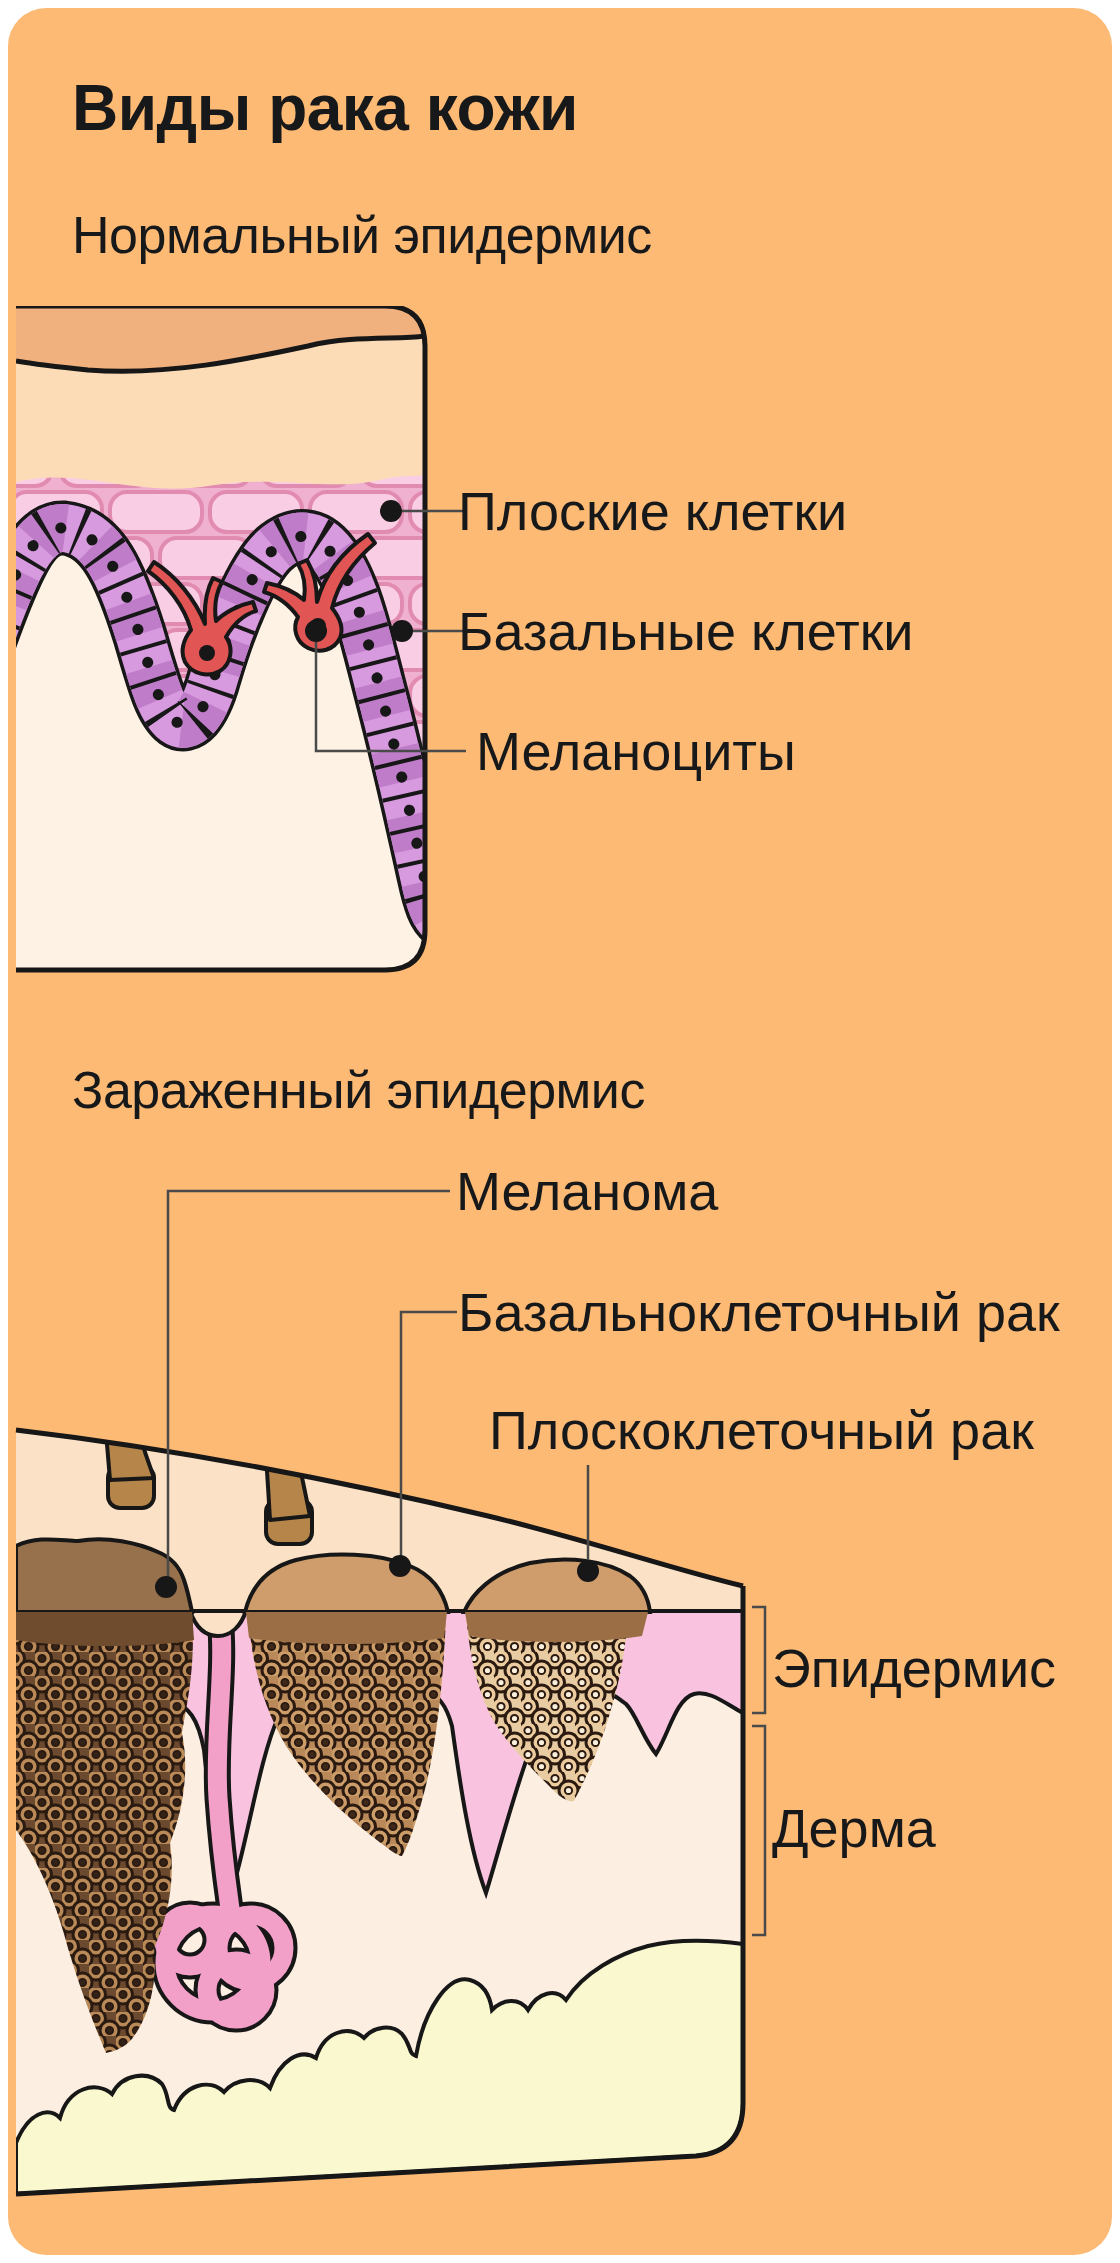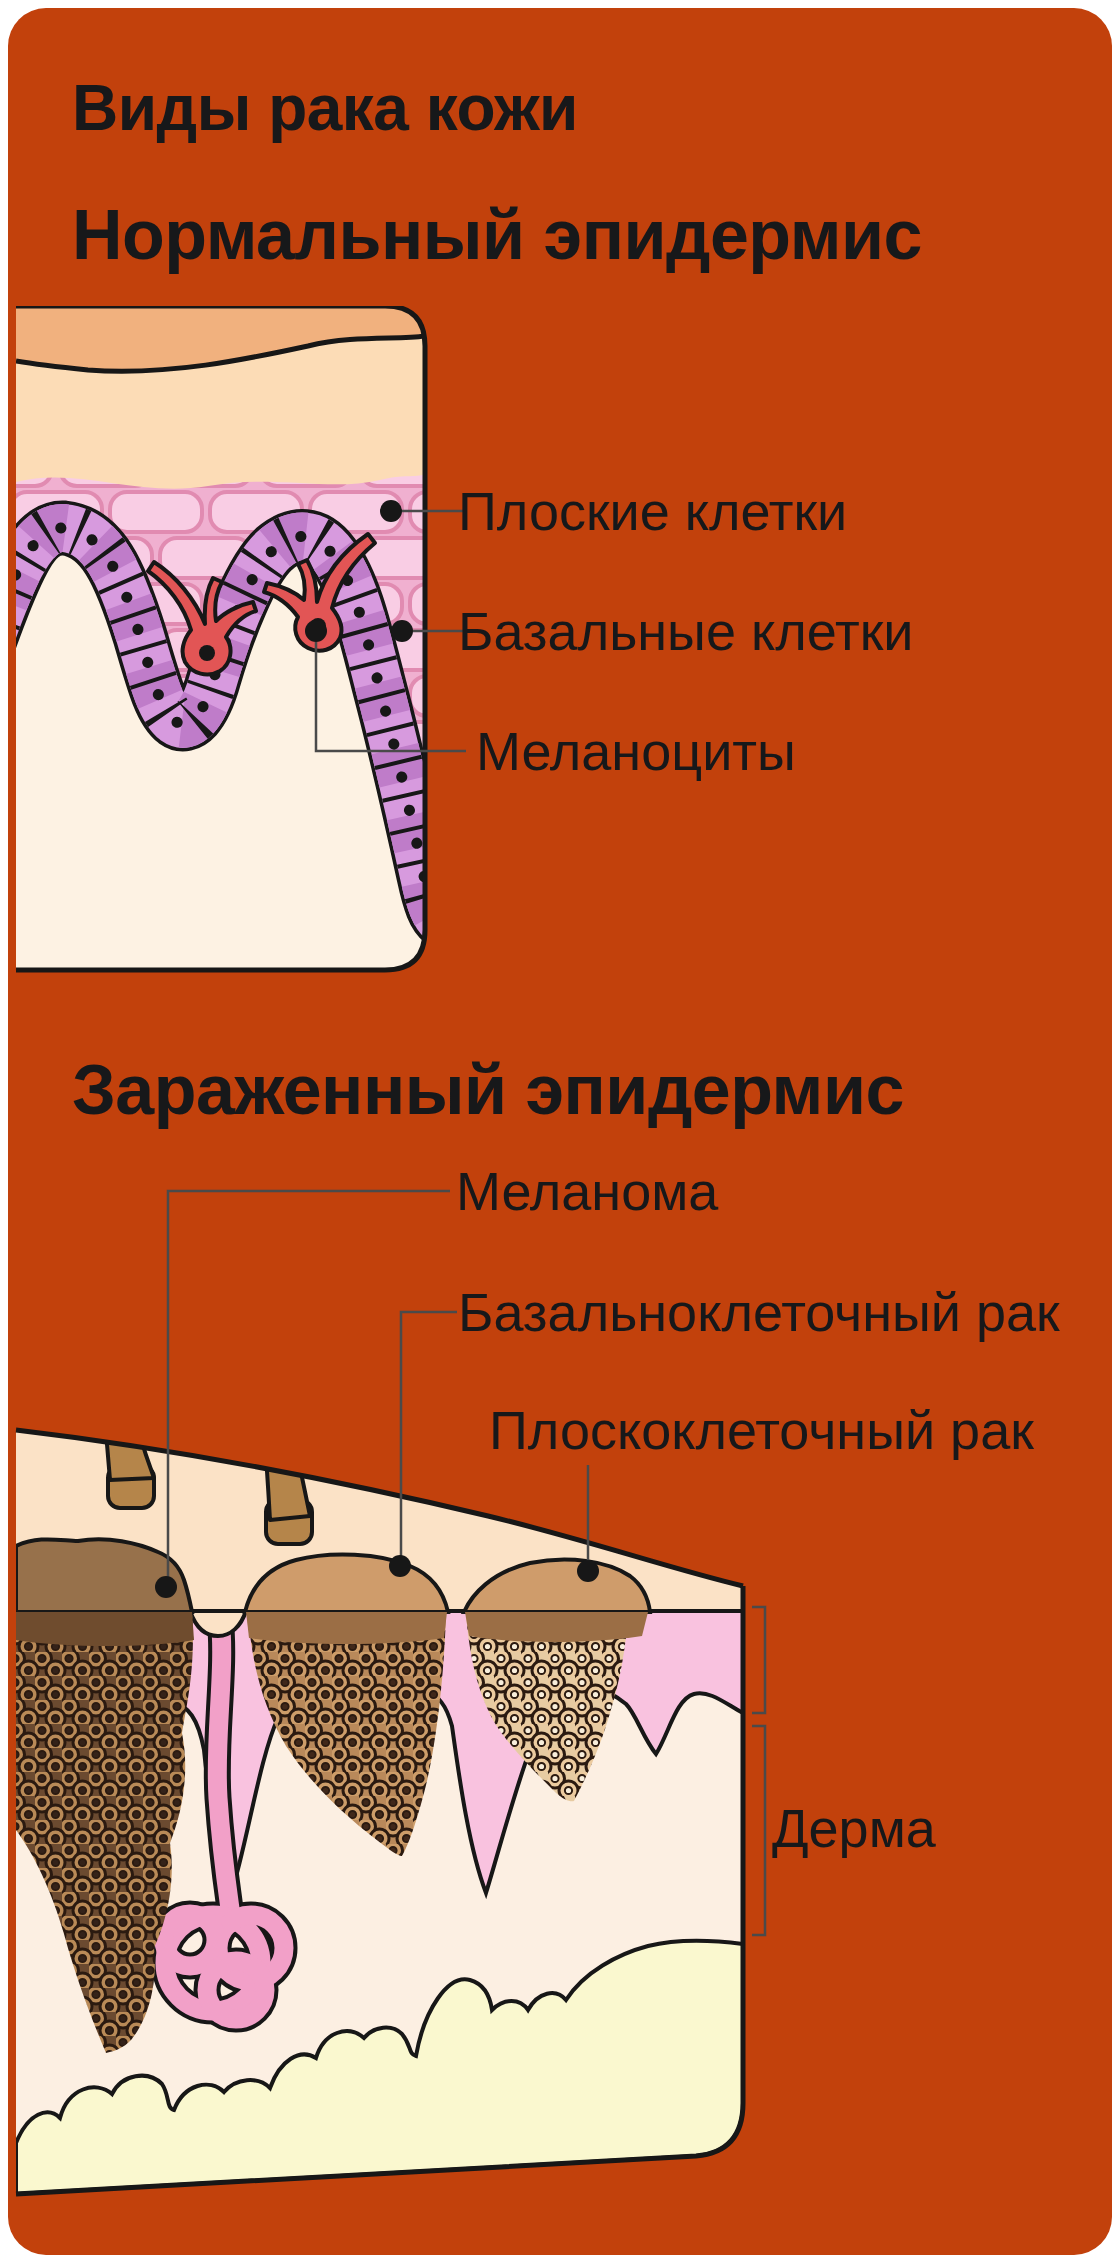--- a/index.html
+++ b/index.html
@@ -6,32 +6,32 @@
     margin: 0; padding: 0;
     width: 1120px; height: 2263px;
     background: #ffffff;
     font-family: "Liberation Sans", "DejaVu Sans", sans-serif;
     overflow: hidden;
   }
   .card {
     position: absolute;
     left: 8px; top: 8px;
     width: 1104px; height: 2247px;
-    background: #c2410c;
+    background: #fdba74;
     border-radius: 38px;
     overflow: hidden;
   }
   .page-title {
     position: absolute; left: 64px; top: 68px;
     font-size: 64px; font-weight: bold; line-height: 64px;
     color: #17181a; white-space: nowrap; letter-spacing: -0.5px;
   }
   .section-heading {
     position: absolute; left: 64px;
-    font-size: 70px; font-weight: bold; line-height: 52px;
+    font-size: 52px; font-weight: normal; line-height: 52px;
     color: #17181a; white-space: nowrap; letter-spacing: -0.5px;
   }
   .h-normal { top: 201px; }
   .h-infected { top: 1056px; }
   .diagram-label {
     position: absolute;
     font-size: 54px; font-weight: normal; line-height: 46px;
     color: #17181a; white-space: nowrap;
   }
   .lbl-ploskie   { left: 450px; top: 480px; }
@@ -260,15 +260,16 @@
       <path d="M744,578 H757 V787 H744"></path>
     </g>
     <circle cx="158" cy="439" r="11" fill="#171717"></circle>
     <circle cx="392" cy="418" r="11" fill="#171717"></circle>
     <circle cx="580" cy="423" r="11" fill="#171717"></circle>
   </svg>
 
   <div class="diagram-label lbl-melanoma">Меланома</div>
   <div class="diagram-label lbl-bazalnokl">Базальноклеточный рак</div>
   <div class="diagram-label lbl-ploskokl">Плоскоклеточный рак</div>
+  <div class="diagram-label lbl-epidermis">Эпидермис</div>
   <div class="diagram-label lbl-derma">Дерма</div>
 
 </div>
 
 </body></html>

